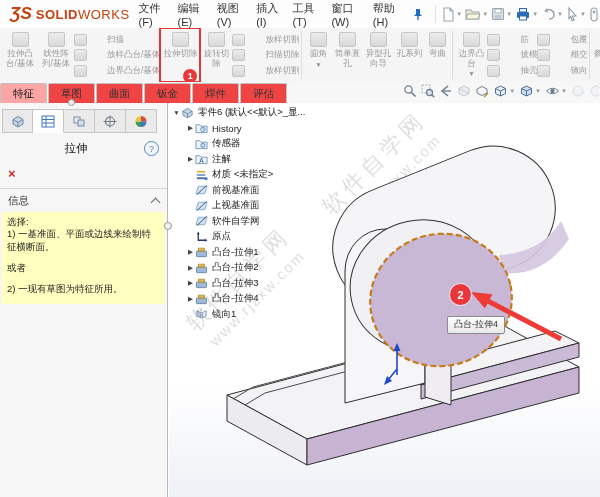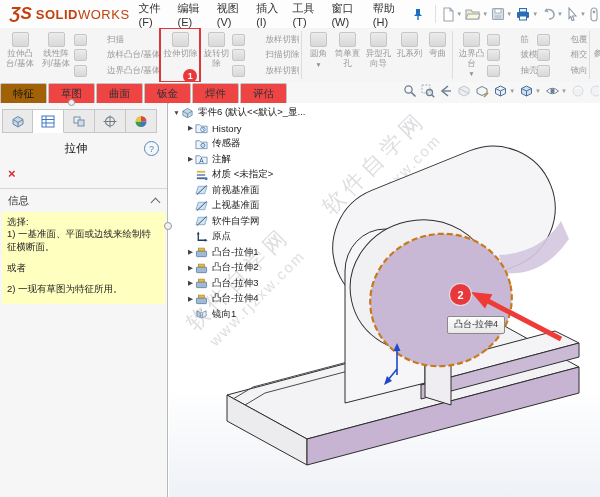--- a/index.html
+++ b/index.html
@@ -33,21 +33,21 @@
   .dd{font-size:6.5px;color:#8f8f8f;margin-top:2px;}
   .redbox{position:relative;outline:2px solid #e23537;outline-offset:-1px;}
   .badge{width:14px;height:14px;border-radius:50%;background:#e8383b;color:#fff;font-size:9px;
          font-weight:bold;display:flex;align-items:center;justify-content:center;}
   .badge.b1{position:absolute;right:3px;bottom:-1px;}
   
   .tabbar{position:absolute;left:0;top:82px;width:600px;height:21px;background:#f7f7f7;
           border-bottom:1px solid #cfcfcf;display:flex;align-items:flex-end;}
   .tab{font-size:10.5px;color:#333;background:#ef4444;border:1px solid #c2c2c2;border-bottom:none;
        border-radius:2px 2px 0 0;padding:3px 12px 2px;margin-right:1px;}
-  .tab.active{background:#a16207;color:#111;position:relative;top:1px;padding-bottom:3px;}
+  .tab.active{background:#fca5a5;color:#111;position:relative;top:1px;padding-bottom:3px;}
   .headsup{position:absolute;right:0;top:2px;display:flex;align-items:center;gap:4px;padding-right:1px;}
   .hbtn{display:flex;align-items:center;}
   .hdd{font-size:6px;color:#9a9a9a;margin-left:1px;}
   .faded{opacity:.4;}
   
   .pm{position:absolute;left:0;top:103px;width:168px;height:394px;background:#f6f6f6;
       border-right:1px solid #b9b9b9;box-sizing:border-box;}
   .pm-handle{position:absolute;left:68px;top:-4px;width:5px;height:5px;border:1px solid #9a9a9a;
              border-radius:50%;background:#f0f0f0;}
   .split-handle{position:absolute;left:164px;top:222px;width:6px;height:6px;border:1px solid #9a9a9a;

